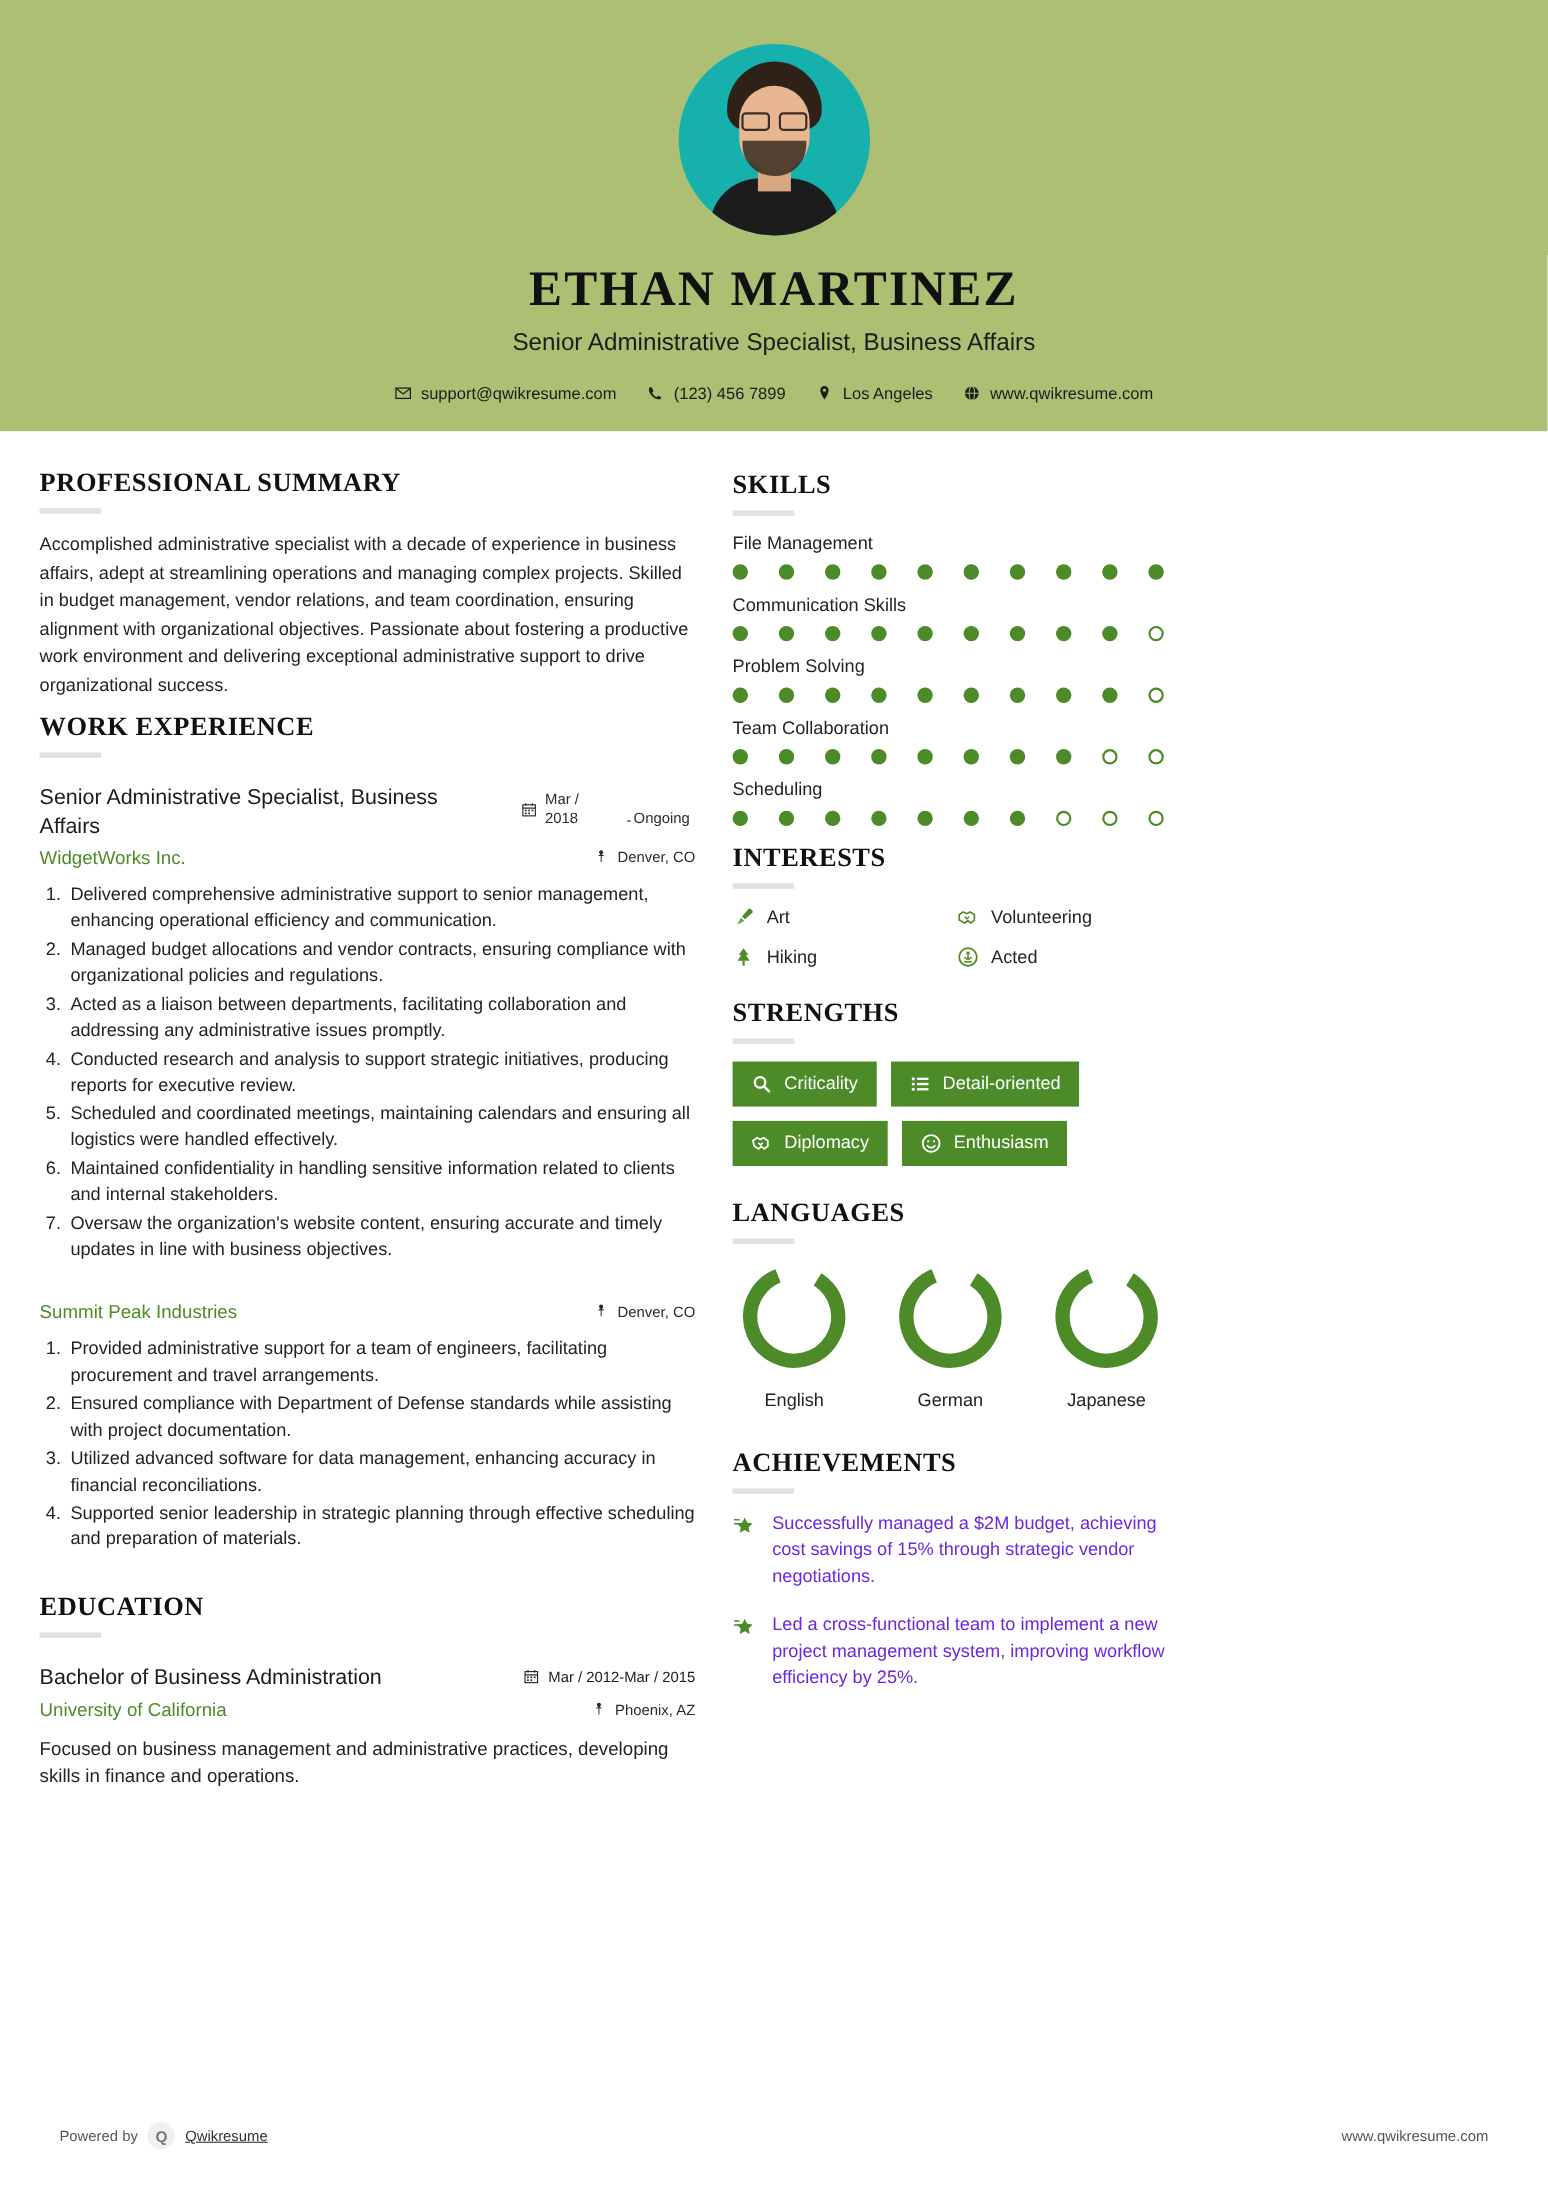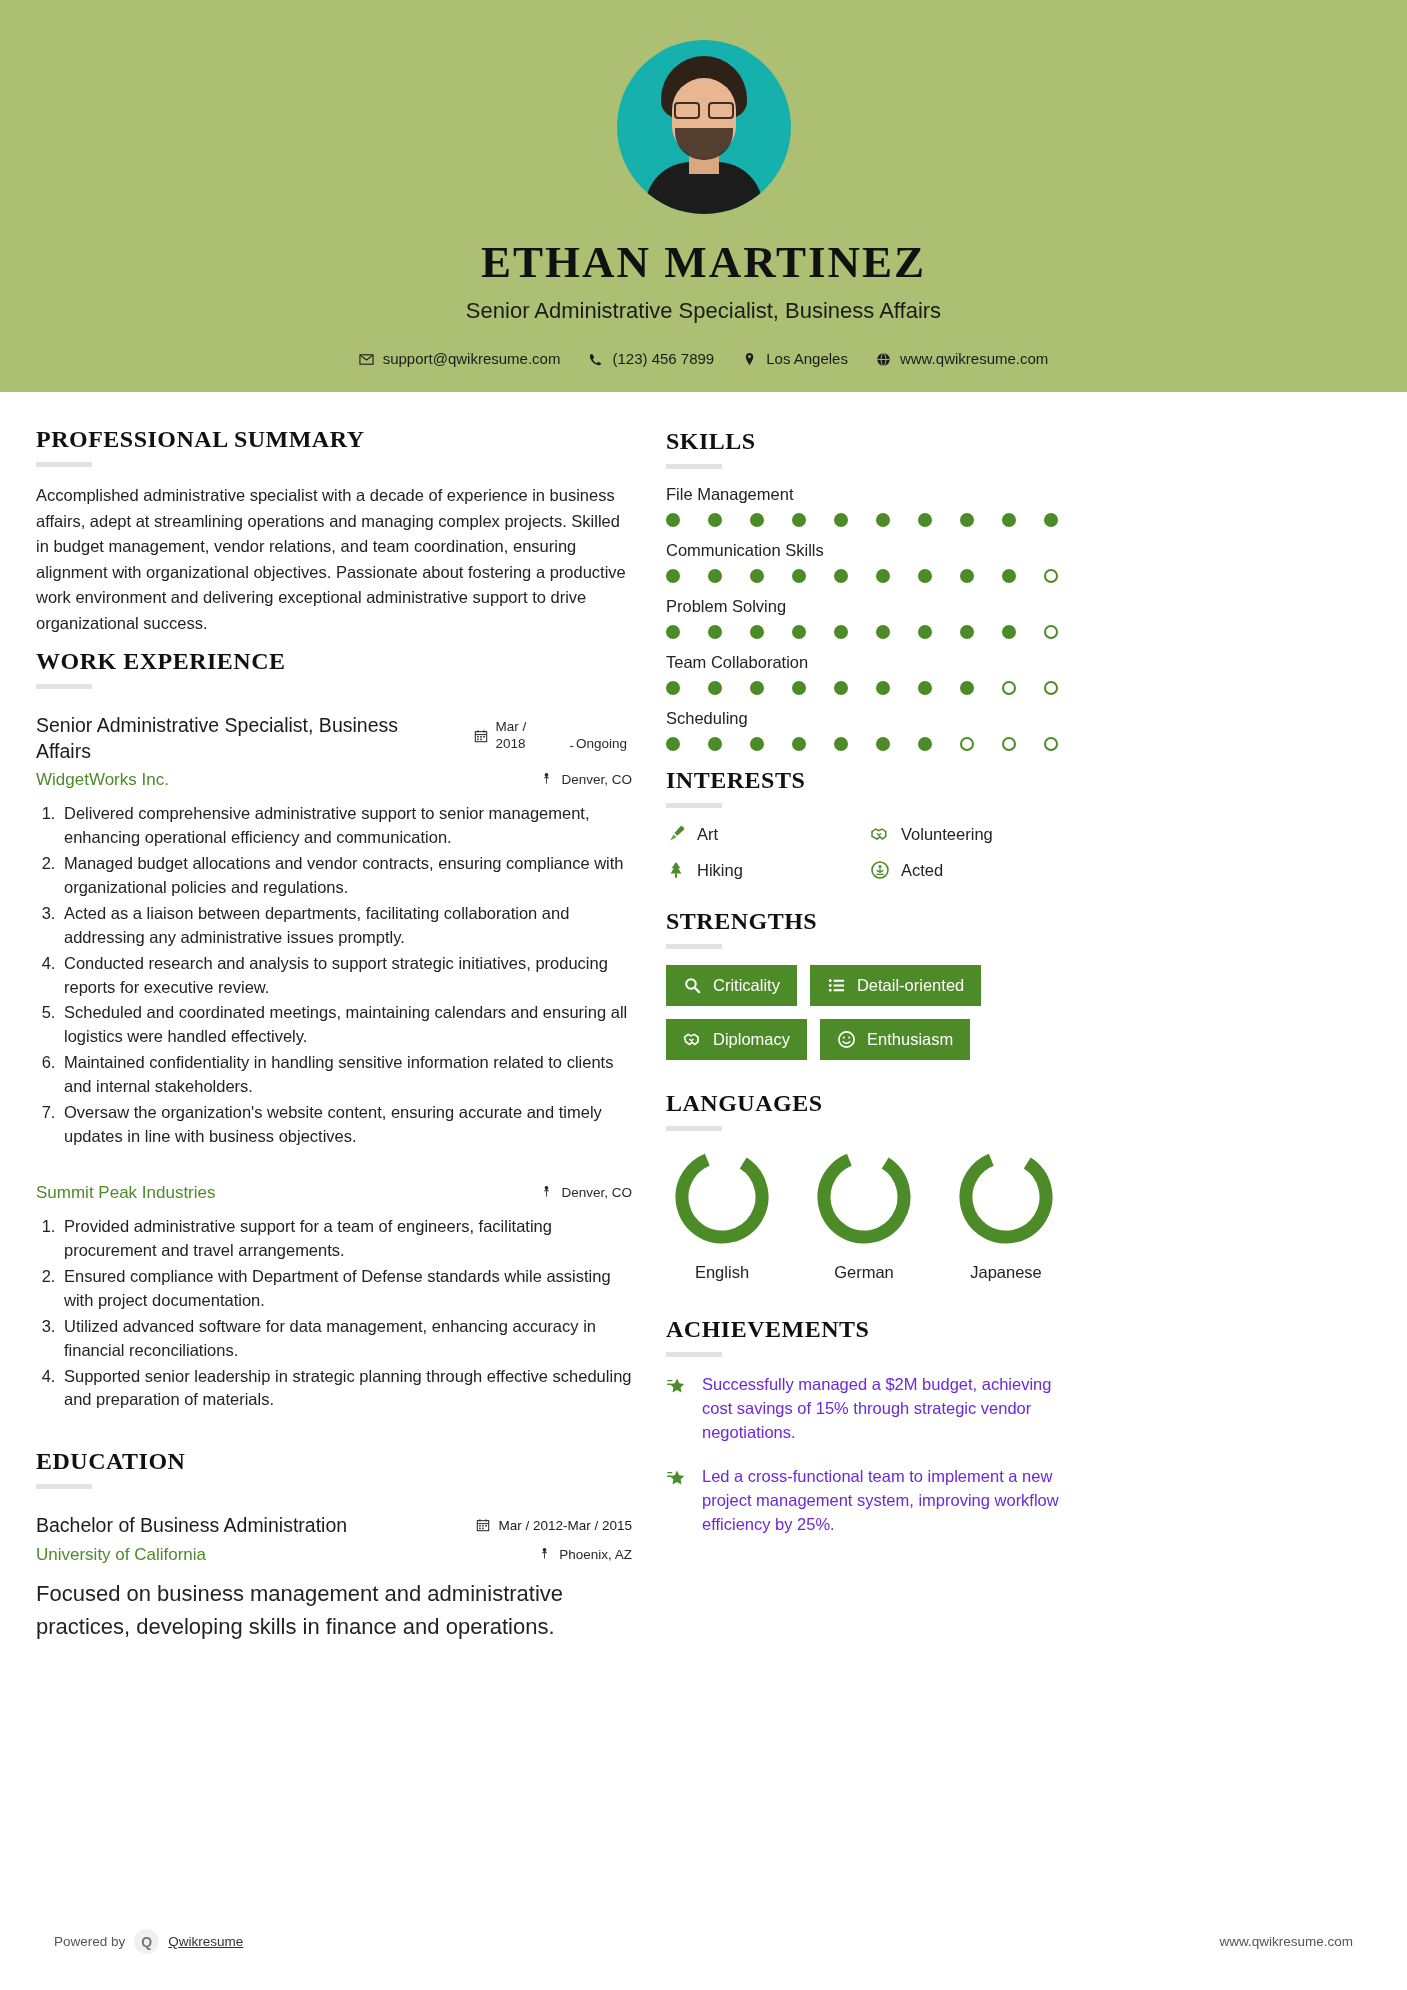--- a/index.html
+++ b/index.html
@@ -81,21 +81,21 @@
   }
   .contact-row {
     margin-top: 26px;
     display: flex;
     justify-content: center;
     align-items: center;
     gap: 10px;
     font-size: 15px;
     color: #1c1c1c;
   }
-  .contact-item { display: flex; align-items: flex-end; gap: 9px; padding: 0 9px; }
+  .contact-item { display: flex; align-items: flex-start; gap: 9px; padding: 0 9px; }
   .c-ico { width: 15px; height: 15px; display: inline-block; flex: none; }
 
   
   .body-wrap { display: flex; padding: 34px 36px 0 36px; gap: 34px; }
   .col-left  { width: 596px; }
   .col-right { width: 408px; padding-top: 2px; }
 
   h2.sec {
     font-family: "Liberation Serif", serif;
     font-weight: bold;
@@ -117,21 +117,21 @@
   .date-a, .date-b { width: 56px; line-height: 1.25; }
   .sub-row { display: flex; justify-content: space-between; align-items: baseline; margin-top: 6px; }
   .org { font-size: 17px; color: #4c8b28; }
   .loc { font-size: 13.5px; color: #2a2a2a; display: flex; align-items: center; gap: 6px; }
   ol.bullets { margin: 12px 0 0 24px; }
   ol.bullets li { font-size: 16.5px; line-height: 1.45; color: #232323; margin-bottom: 2px; padding-left: 4px; }
 
   .entry-compact .entry-head { align-items: baseline; }
   .meta-inline { font-size: 13.5px; display: flex; align-items: center; gap: 7px; white-space: nowrap; }
 
-  p.edu-desc { font-size: 22px; line-height: 1.5; color: #232323; margin-top: 12px; }
+  p.edu-desc { font-size: 17px; line-height: 1.5; color: #232323; margin-top: 12px; }
 
   
   .skill { margin-bottom: 14px; }
   .skill-name { font-size: 16.5px; color: #232323; margin-bottom: 9px; }
   .dots { display: flex; gap: 0; }
   .dot { width: 14px; height: 14px; border-radius: 50%; margin-right: 28px; }
   .dot:last-child { margin-right: 0; }
   .dot.full { background: #4c8b28; }
   .dot.empty { border: 2px solid #4c8b28; background: transparent; }
 

